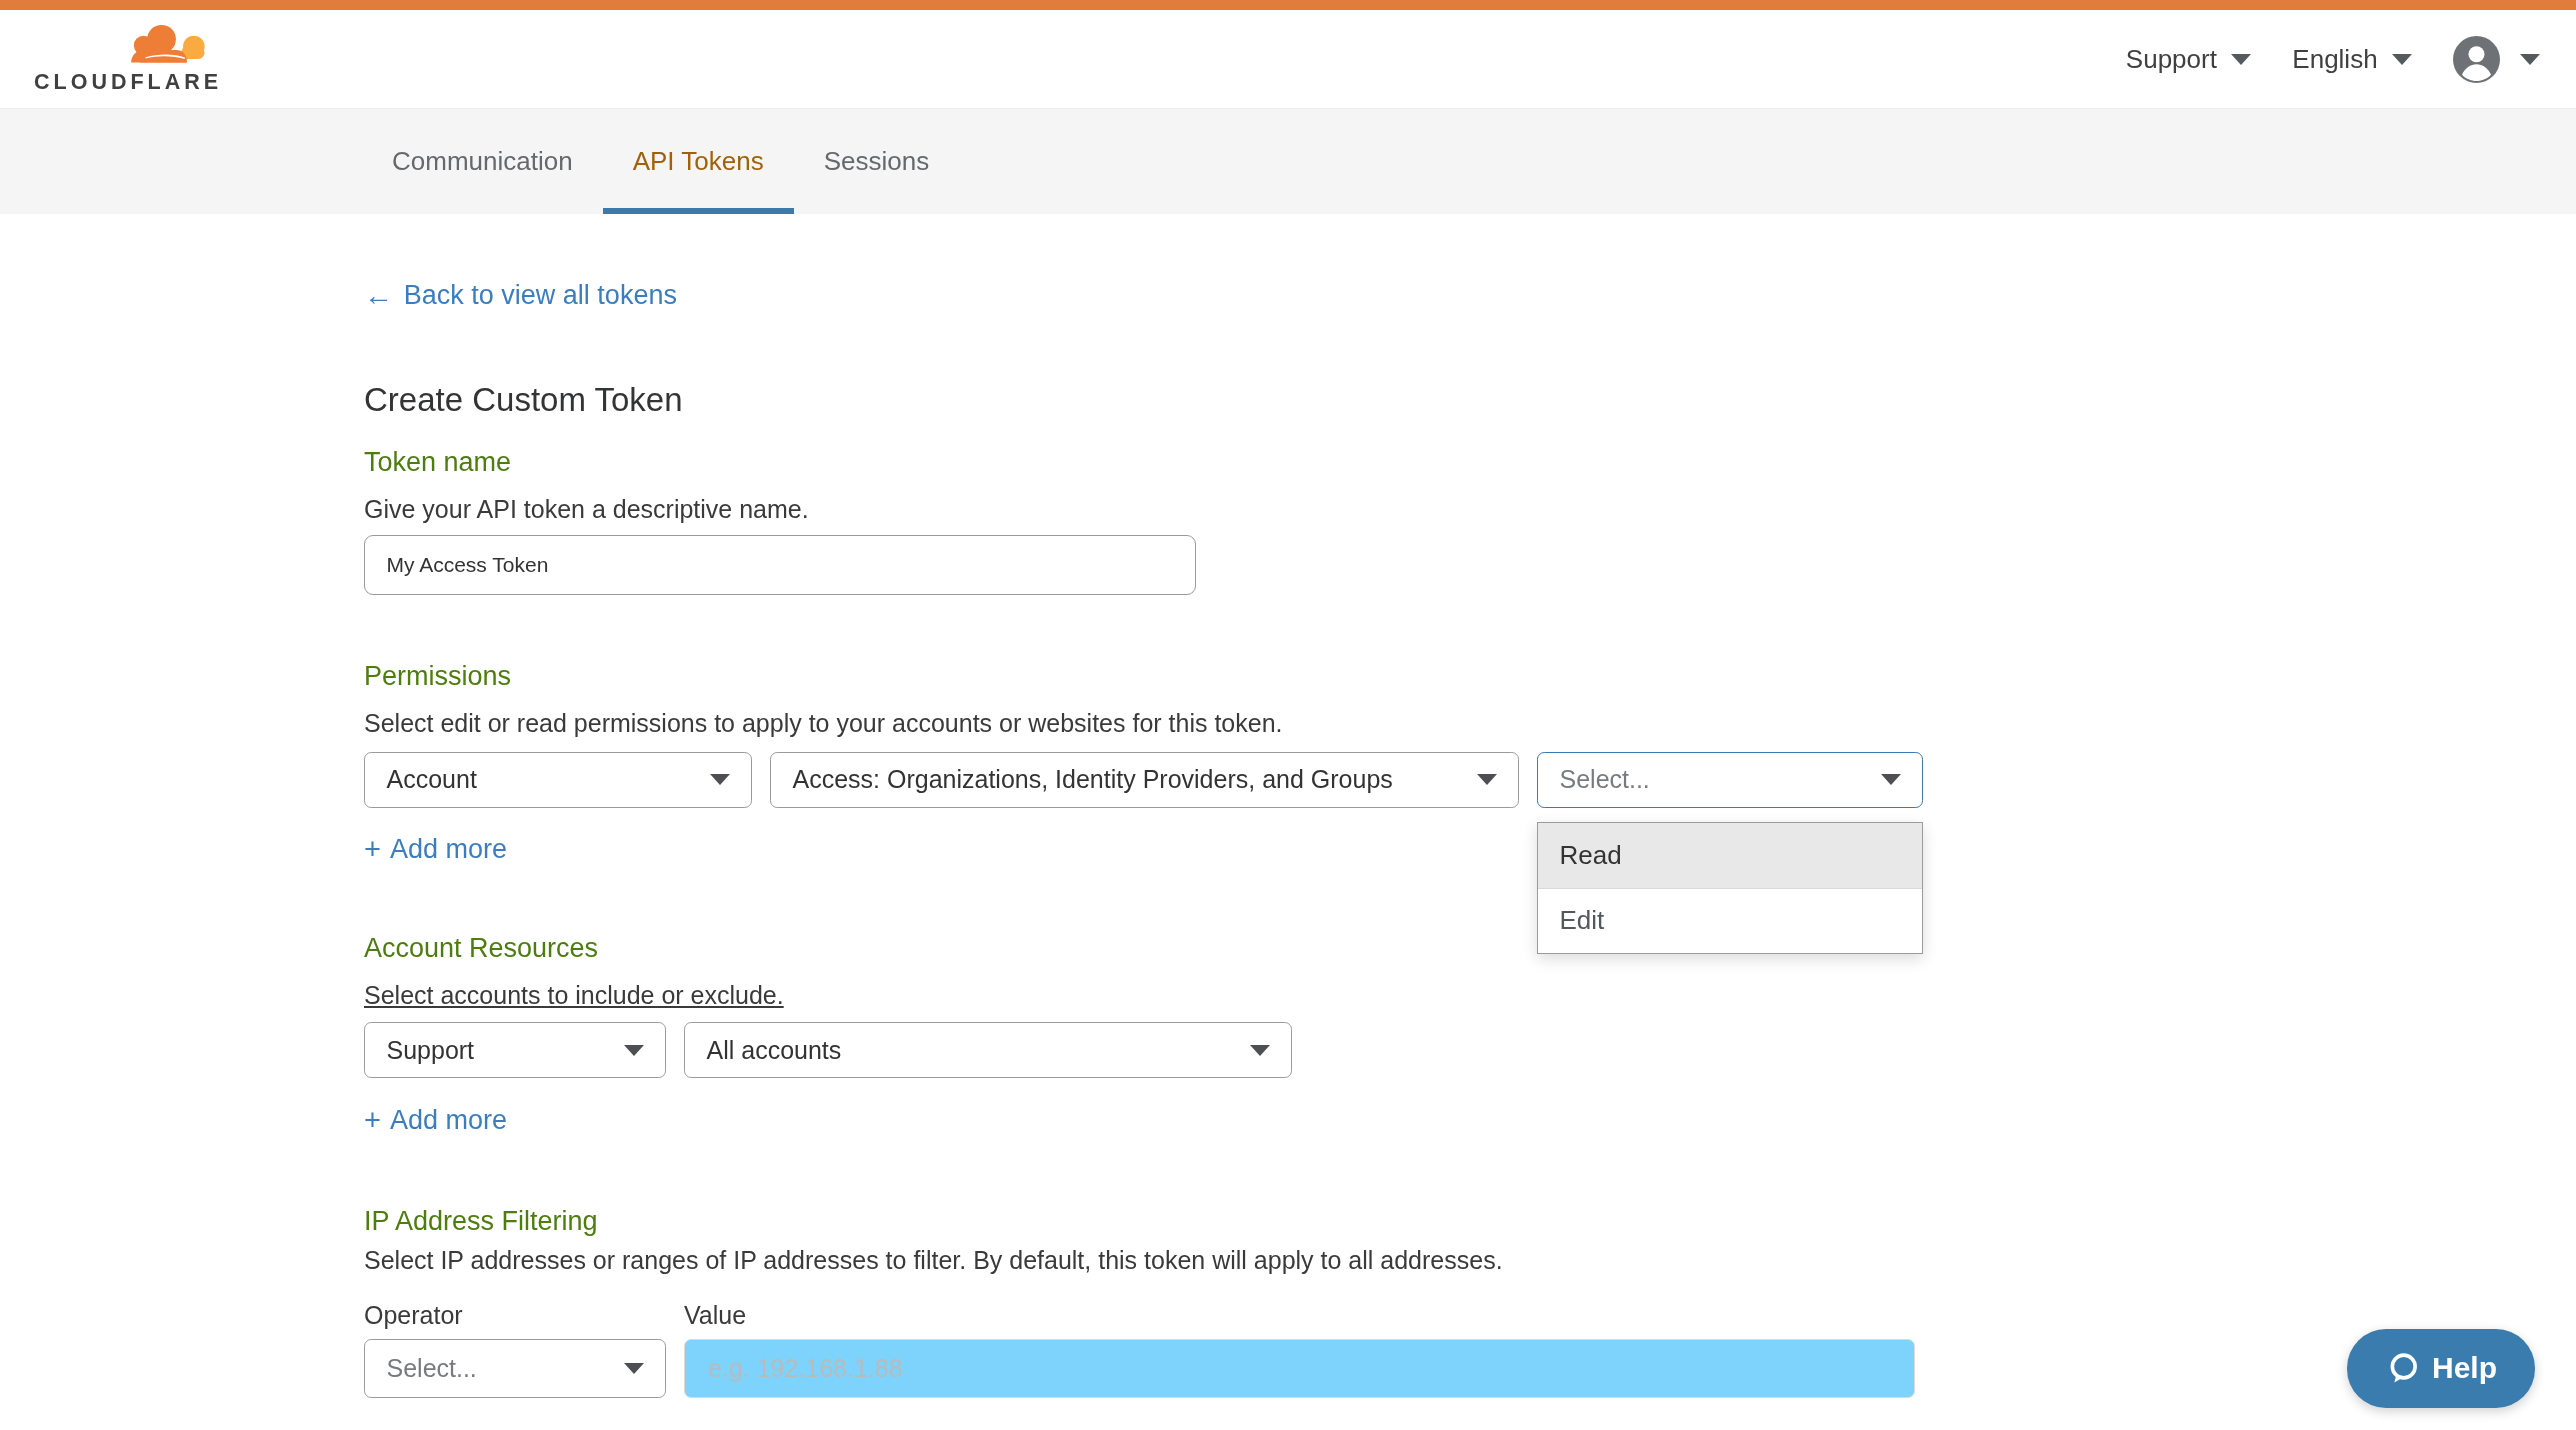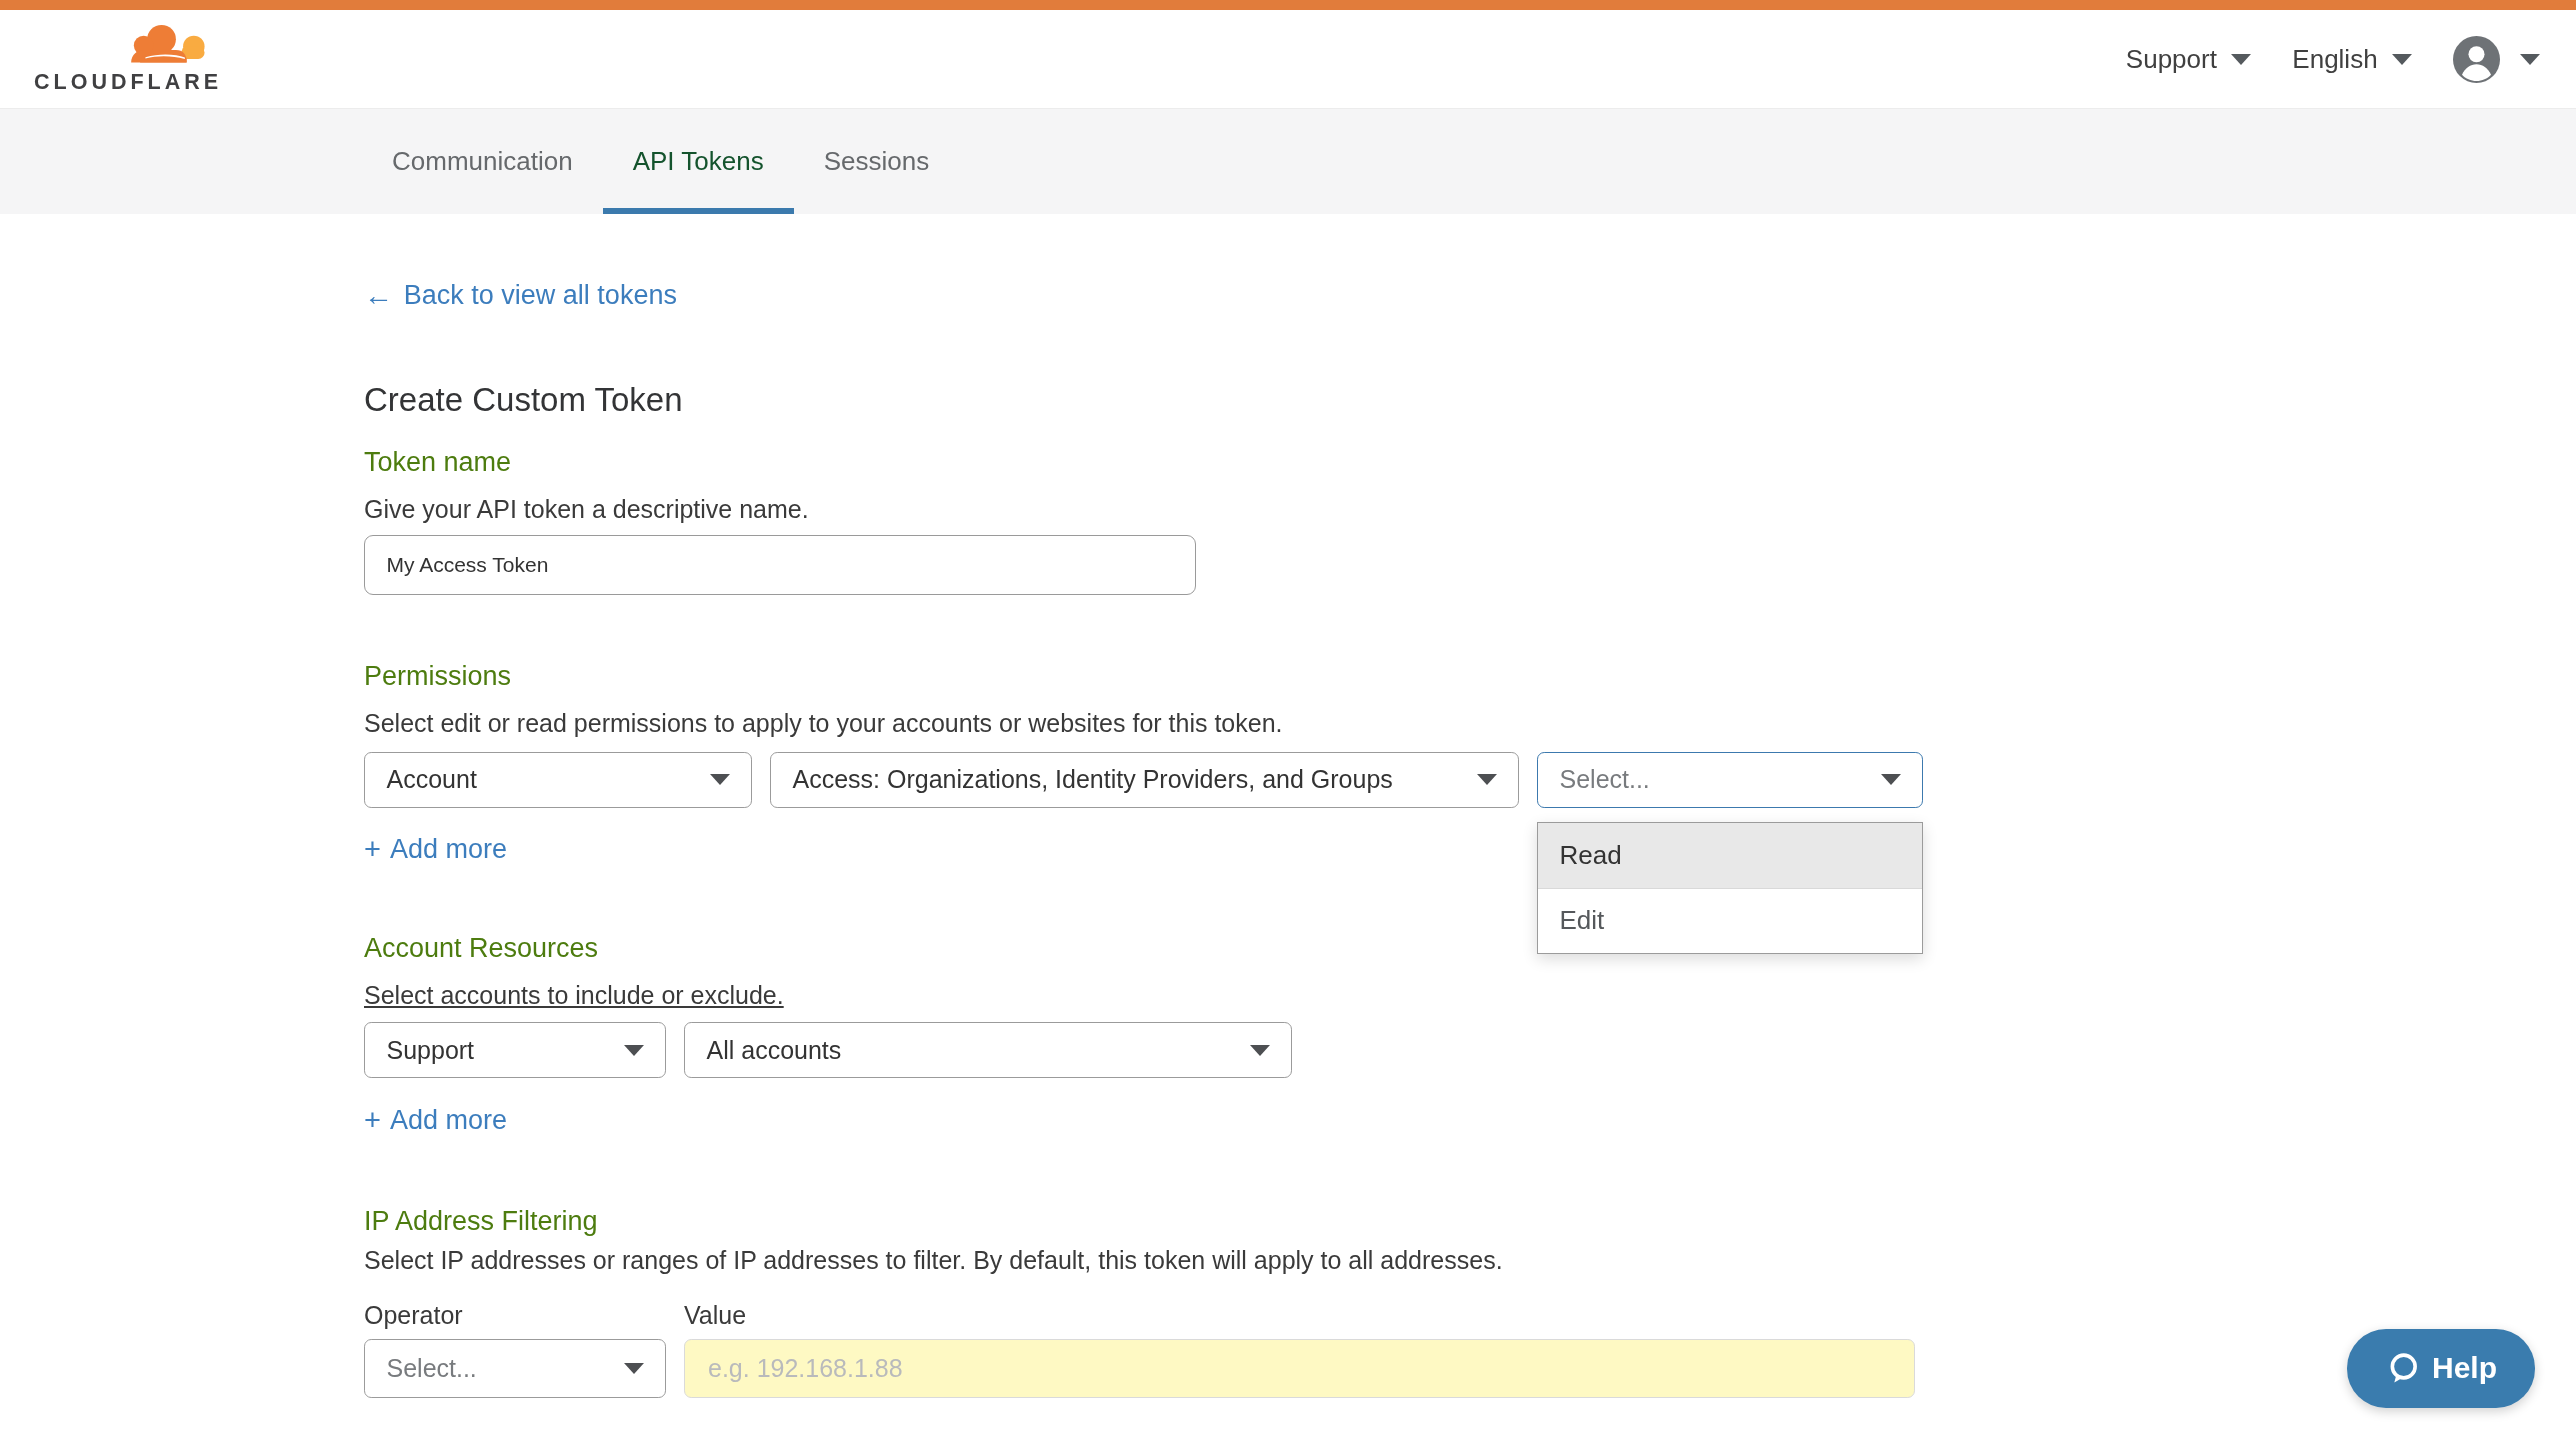--- a/index.html
+++ b/index.html
@@ -20,21 +20,21 @@
   .hdr-item { display:flex; align-items:center; gap:14.4px; font-size:26px; color:#404040; cursor:pointer; }
   .caret { width:0; height:0; border-left:10px solid transparent; border-right:10px solid transparent;
            border-top:11.7px solid #555a5e; display:inline-block; }
   .avatar-wrap { display:flex; align-items:center; gap:20px; cursor:pointer; }
 
   
   .tabbar { height:105px; background:#f5f5f6; display:flex; align-items:stretch;
             padding-left:362px; }
   .tab { display:flex; align-items:center; padding:0 30px; font-size:26px; color:#66696c;
          position:relative; cursor:pointer; }
-  .tab.active { color:#14532d; }
+  .tab.active { color:#a16207; }
   .tab.active .tab-underline { position:absolute; left:0; right:0; bottom:0; height:6.3px; background:#3b7aad; }
 
   
   .content { margin-left:364px; width:1562px; }
   .back-link { margin-top:63px; height:36px; display:flex; align-items:center; gap:10.8px;
                color:#3c7dbd; font-size:27px; cursor:pointer; width:fit-content; }
   .back-arrow { font-size:29px; line-height:1; }
   .page-title { margin-top:68px; font-size:33px; font-weight:400; color:#333436; height:41px; }
 
   .section-heading { font-size:27px; font-weight:400; color:#4d7c0f; height:32px; }
@@ -60,21 +60,21 @@
   .option.highlighted { background:#e8e8e8; }
   .option + .option { border-top:0.9px solid #d9d9d9; color:#55585b; }
 
   .add-more { margin-top:27px; height:30.5px; display:flex; align-items:center; gap:9px;
               color:#3c7dbd; font-size:27px; cursor:pointer; width:fit-content; }
   .plus-icon { font-size:29px; line-height:1; }
 
   .labels-row { display:flex; gap:18px; margin-top:25px; height:30.5px; }
   .field-label { font-size:25px; color:#3a3a3a; }
 
-  .value-input { height:59px; width:1231px; background:#fef9c3; border:1.8px solid #dadada;
+  .value-input { height:59px; width:1231px; background:#7dd3fc; border:1.8px solid #dadada;
                  border-radius:7.2px; font-size:25px; padding:0 23px; color:#555;
                  font-family:"Liberation Sans", sans-serif; outline:none; }
   .value-input::placeholder { color:#b9babc; }
 
   
   .sec-token-heading { margin-top:25px; }
   .sec-token-desc { margin-top:16px; }
   .sec-perm-heading { margin-top:66px; }
   .sec-perm-desc { margin-top:16px; }
   .perm-row { margin-top:12.6px; }

